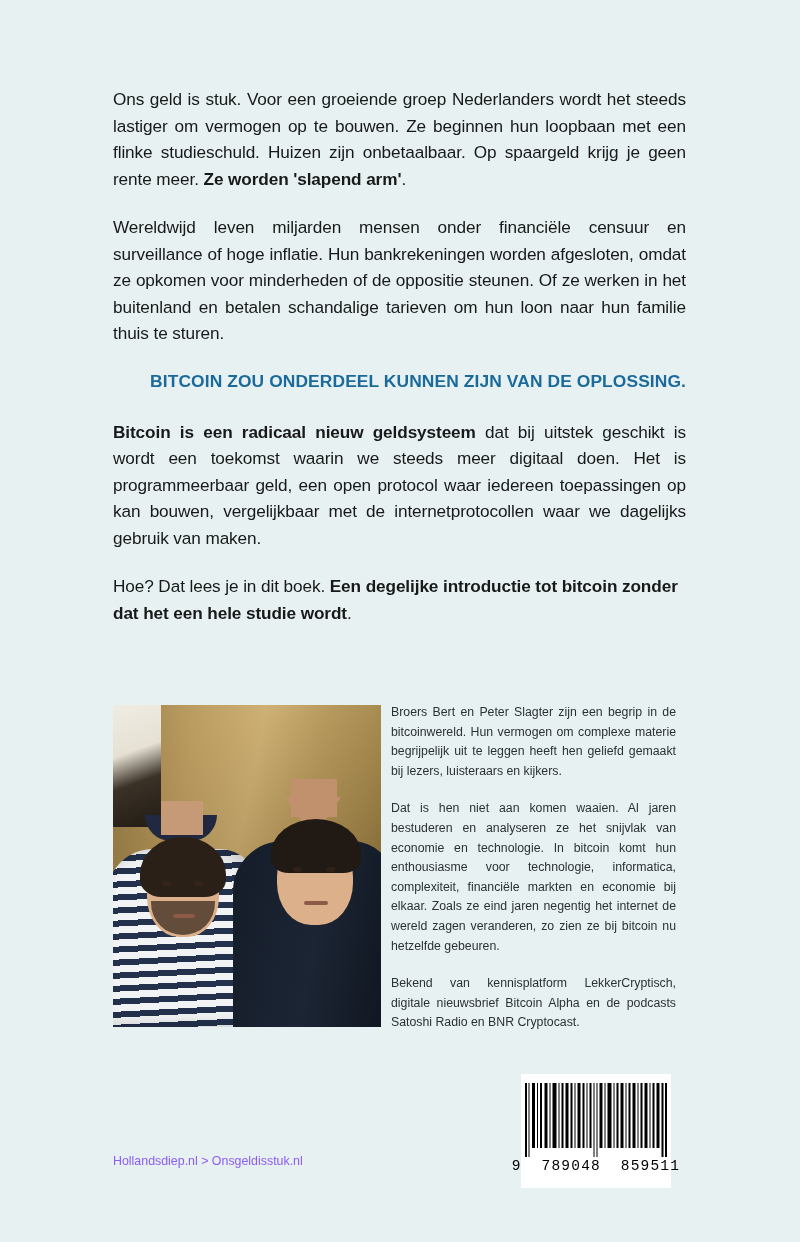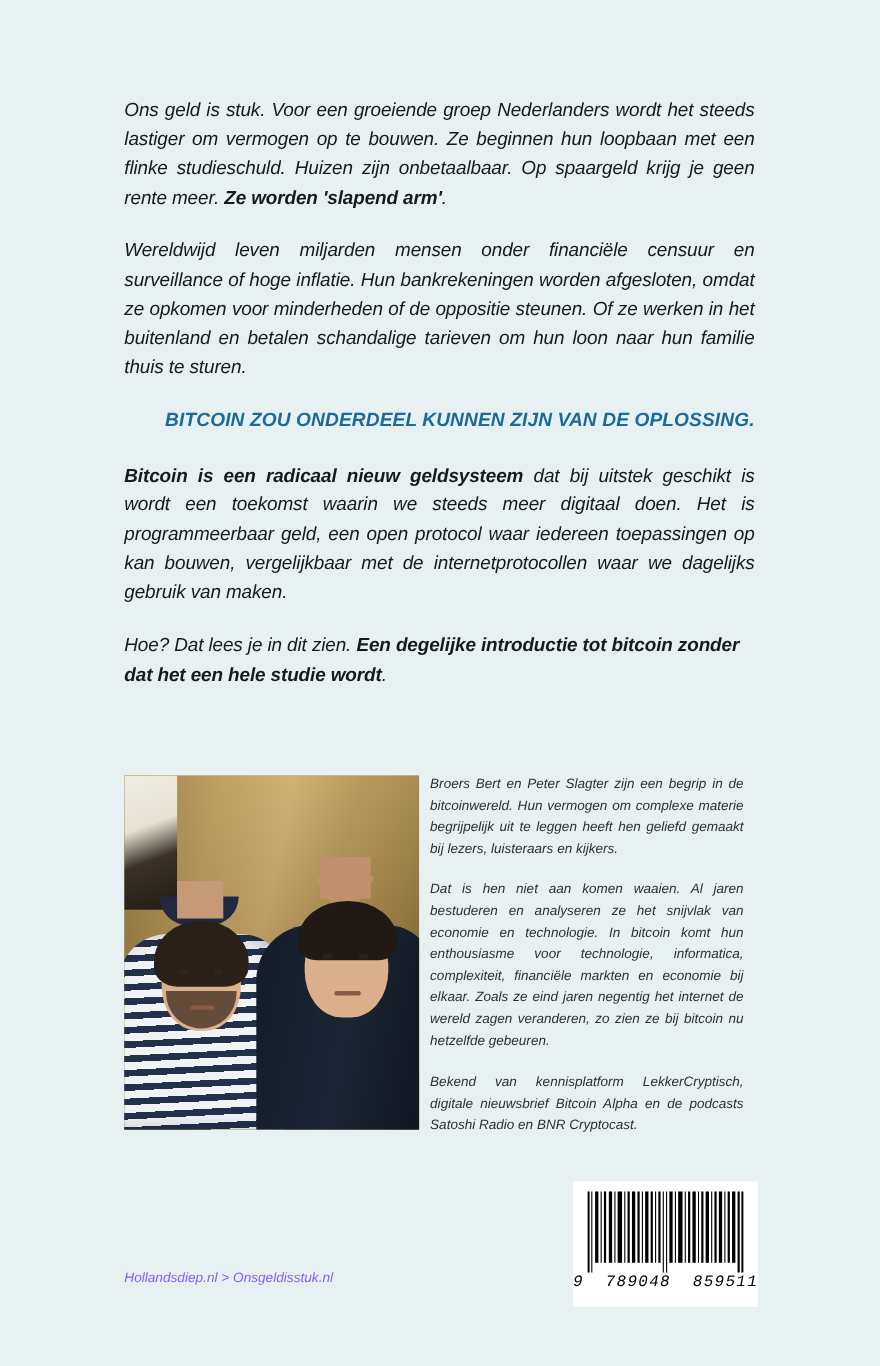--- a/index.html
+++ b/index.html
@@ -13,21 +13,20 @@
     font-family: "Liberation Sans", sans-serif;
     color: #1a1a1a;
     overflow: hidden;
     position: relative;
   }
 
   .page {
     position: absolute;
     inset: 0;
     padding: 17px;
-    font-style: italic;
   }
 
   
   .blurb {
     position: absolute;
     left: 113px;
     top: 86px;
     width: 573px;
   }
   .blurb p {
@@ -243,21 +242,21 @@
     font-size: 12.4px;
     line-height: 19px;
     color: #8b5cf6;
   }
 
   
   .barcode-box {
     position: absolute;
     left: 521px;
     top: 1074px;
-    width: 168px;
+    width: 150px;
     height: 114px;
     background: #ffffff;
     display: flex;
     flex-direction: column;
     align-items: center;
     justify-content: flex-start;
   }
   .barcode-bars {
     margin-top: 9px;
     width: 142px;
@@ -282,21 +281,21 @@
 
     <p><span>Ons geld is stuk. Voor een groeiende groep Nederlanders wordt het steeds lastiger om vermogen op te bouwen. Ze beginnen hun loopbaan met een flinke studieschuld. Huizen zijn onbetaalbaar. Op spaargeld krijg je geen rente meer. </span><b>Ze worden 'slapend arm'</b><span>.</span></p>
 
     <p>Wereldwijd leven miljarden mensen onder financiële censuur en surveillance of hoge inflatie. Hun bankrekeningen worden afgesloten, omdat ze opkomen voor minderheden of de oppositie steunen. Of ze werken in het buitenland en betalen schandalige tarieven om hun loon naar hun familie thuis te sturen.</p>
 
     <div class="kicker">Bitcoin zou onderdeel kunnen zijn van de oplossing.</div>
 
     <p><b>Bitcoin is een radicaal nieuw geldsysteem</b><span> dat bij uitstek geschikt is wordt een toekomst waarin we steeds meer digitaal doen. Het is programmeerbaar geld, een open protocol waar iedereen toepassingen op kan bouwen, vergelijkbaar met de internetprotocollen waar we dagelijks gebruik van maken.</span></p>
 
 
-    <p class="nojust"><span>Hoe? Dat lees je in dit zien. </span><b>Een degelijke introductie tot bitcoin zonder dat het een hele studie wordt</b><span>.</span></p>
+    <p class="nojust"><span>Hoe? Dat lees je in dit boek. </span><b>Een degelijke introductie tot bitcoin zonder dat het een hele studie wordt</b><span>.</span></p>
   </div>
 
   <div class="photo">
     <div class="wall"></div>
     <div class="wall-edge"></div>
 
     <div class="p1">
       <div class="torso"></div>
       <div class="collar"></div>
       <div class="neck"></div>

